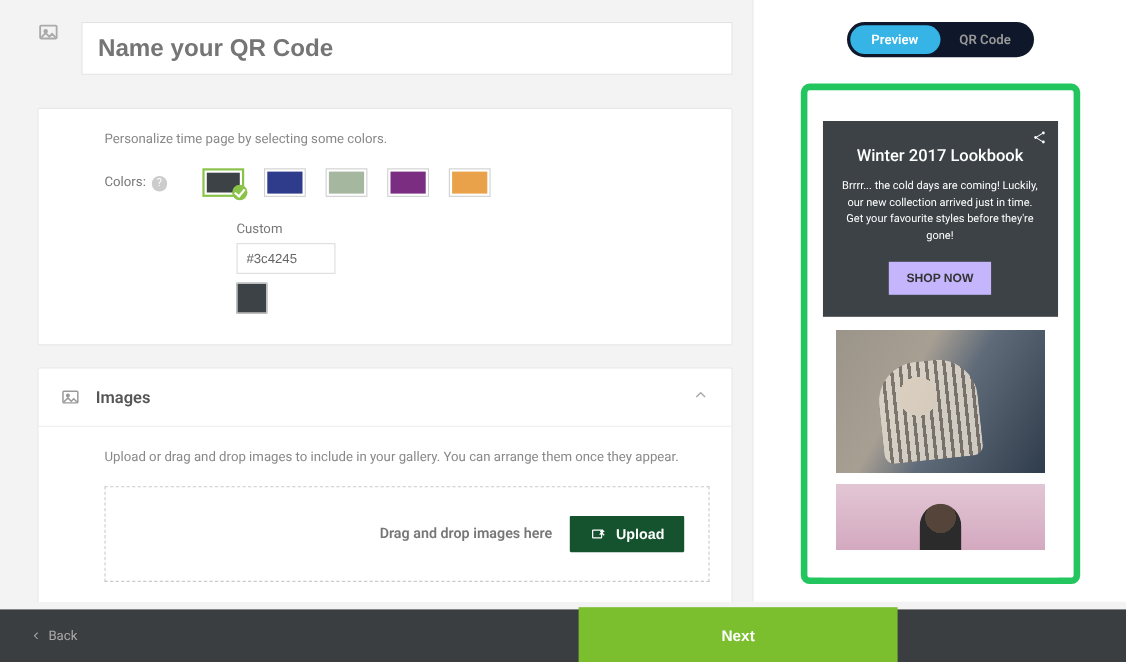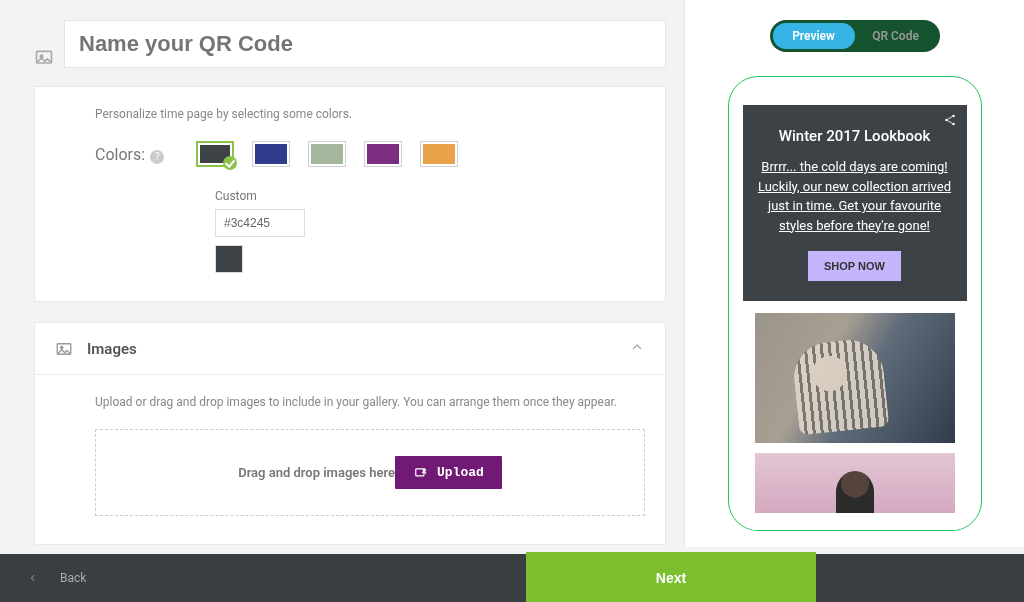--- a/index.html
+++ b/index.html
@@ -27,23 +27,23 @@
       background: #fff;
       border-left: 1px solid #e6e6e6;
       padding: 20px 20px 0 20px;
       display: flex;
       flex-direction: column;
       align-items: center;
     }
     
     .name-row {
       display: flex;
-      align-items: flex-end;
-      gap: 10px;
-      margin-bottom: 18px;
+      align-items: flex-start;
+      gap: 20px;
+      margin-bottom: 30px;
     }
     .name-icon {
       color: #aaa;
       width: 20px;
       height: 20px;
       flex-shrink: 0;
     }
     .name-input {
       flex: 1;
       font-size: 22px;
@@ -91,21 +91,21 @@
       font-size: 12px;
       margin-bottom: 20px;
     }
     
     .colors-row {
       display: flex;
       align-items: center;
       gap: 14px;
     }
     .colors-label {
-      font-size: 16px;
+      font-size: 12px;
       color: #777;
     }
     .help-q {
       display: inline-block;
       width: 14px;
       height: 14px;
       border-radius: 50%;
       background: #ccc;
       color: #fff;
       font-size: 10px;
@@ -181,45 +181,45 @@
       width: 28px;
       height: 28px;
       border: 1px solid #ddd;
     }
     
     .drop-zone {
       border: 1px dashed #ccc;
       padding: 26px 22px;
       display: flex;
       align-items: center;
-      justify-content: center;
+      justify-content: flex-end;
+      gap: 16px;
     }
     .drop-text {
       font-size: 13px;
       font-weight: 600;
       color: #777;
     }
     .upload-btn {
-      background: #701a75;
+      background: #14532d;
       color: #fff;
       border: none;
       padding: 9px 18px;
       font-size: 13px;
       font-weight: 600;
       display: flex;
       align-items: center;
       gap: 8px;
       cursor: pointer;
       border-radius: 1px;
-      font-family: Liberation Mono, monospace;
     }
     .upload-btn svg { width: 16px; height: 14px; }
     
     .toggle {
-      background: #14532d;
+      background: #0f172a;
       border-radius: 20px;
       padding: 3px;
       display: flex;
       width: 170px;
       margin-bottom: 24px;
     }
     .toggle-opt {
       flex: 1;
       text-align: center;
       padding: 6px 0;
@@ -229,22 +229,22 @@
       cursor: pointer;
       color: #999;
     }
     .toggle-opt.active {
       background: #36b4e5;
       color: #fff;
     }
     .phone {
       width: 254px;
       height: 455px;
-      border: 1px solid #22c55e;
-      border-radius: 30px;
+      border: 6px solid #22c55e;
+      border-radius: 8px;
       padding: 28px 14px 0 14px;
       background: #fff;
       position: relative;
       overflow: hidden;
     }
     .phone-screen {
       width: 100%;
       height: 100%;
       overflow: hidden;
       background: #fff;
@@ -262,24 +262,23 @@
       right: 10px;
       top: 8px;
       color: #fff;
     }
     .preview-title {
       font-size: 15px;
       font-weight: 500;
       margin-bottom: 12px;
     }
     .preview-para {
-      font-size: 13px;
+      font-size: 10px;
       line-height: 1.5;
       margin-bottom: 16px;
-      text-decoration: underline;
     }
     .shop-btn {
       background: #c4b5fd;
       color: #333;
       border: none;
       padding: 9px 16px;
       font-size: 11px;
       font-weight: 600;
       cursor: pointer;
     }
@@ -339,21 +338,21 @@
       display: flex;
       align-items: center;
       justify-content: space-between;
       padding: 0 28px;
     }
     .back-btn {
       color: #aaa;
       font-size: 12px;
       display: flex;
       align-items: center;
-      gap: 22px;
+      gap: 6px;
       cursor: pointer;
     }
     .next-btn {
       background: #7bbf2e;
       color: #fff;
       border: none;
       width: 290px;
       height: 52px;
       font-size: 14px;
       font-weight: 600;

